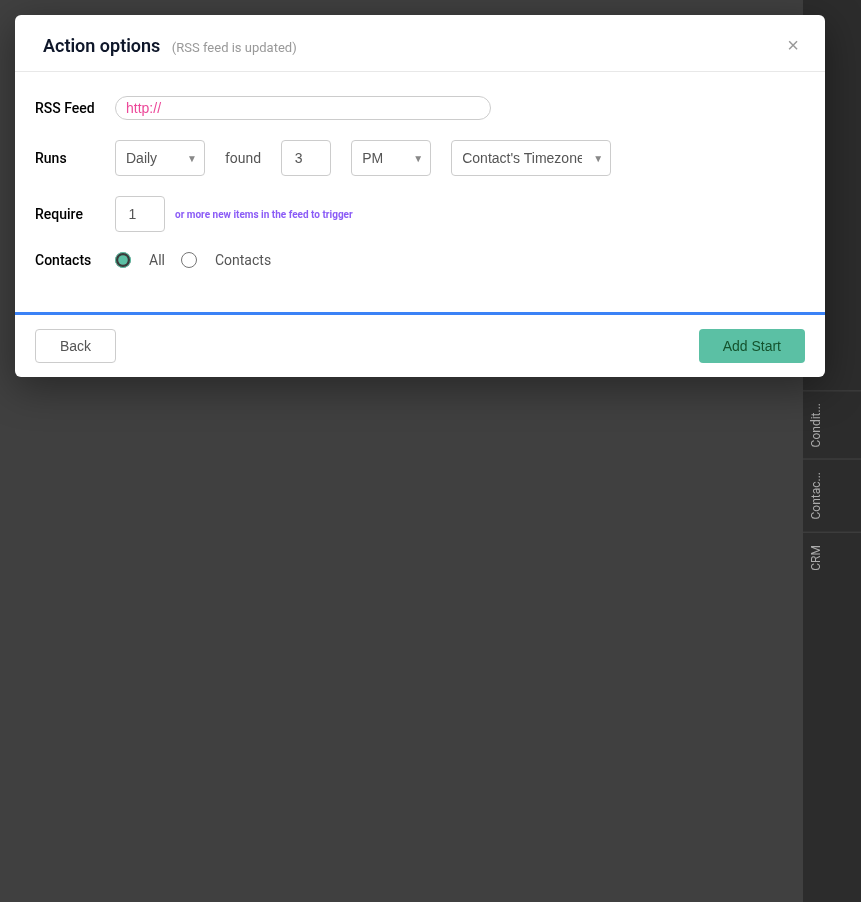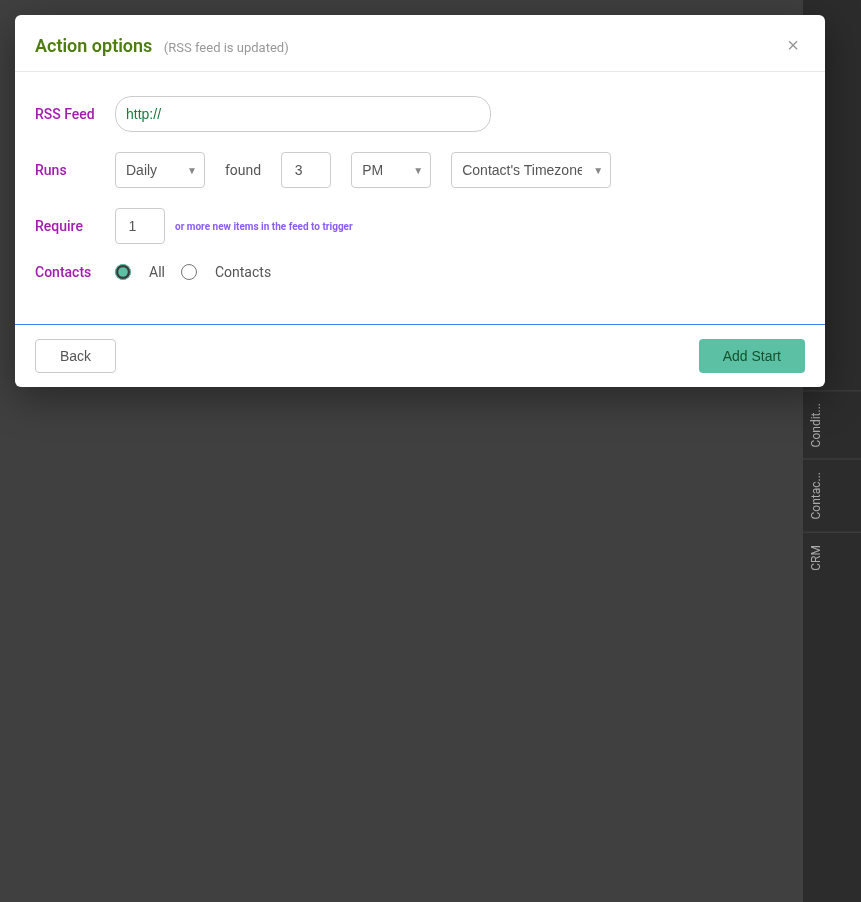--- a/index.html
+++ b/index.html
@@ -65,21 +65,22 @@
       padding: 18px 20px 14px 20px;
       border-bottom: 1px solid #e8e8e8;
       display: flex;
       align-items: center;
       justify-content: space-between;
     }
 
     .modal-title {
       font-size: 18px;
       font-weight: 600;
-      color: #4d7c0f;
+      color: #0f172a;
+      margin-left: 8px;
     }
 
     .modal-subtitle {
       font-size: 13px;
       color: #999;
       margin-left: 8px;
       font-weight: 400;
     }
 
     .modal-close {
@@ -99,33 +100,33 @@
     .form-row {
       display: flex;
       align-items: center;
       margin-bottom: 20px;
       gap: 10px;
     }
 
     .form-label {
       width: 70px;
       font-size: 14px;
-      color: #a21caf;
+      color: #000000;
       font-weight: 500;
       flex-shrink: 0;
     }
 
     .form-control-text {
       flex: 1;
-      height: 36px;
+      height: 24px;
       border: 1px solid #ccc;
       border-radius: 16px;
       padding: 0 10px;
       font-size: 14px;
-      color: #15803d;
+      color: #ec4899;
       outline: none;
       max-width: 376px;
     }
 
     .check-row {
       display: flex;
       align-items: center;
       gap: 20px;
     }
 
@@ -215,21 +216,21 @@
       font-size: 14px;
       color: #555;
       cursor: pointer;
     }
 
     .modal-footer {
       padding: 14px 20px;
       display: flex;
       justify-content: space-between;
       align-items: center;
-      border-top: 1px solid #3b82f6;
+      border-top: 3px solid #3b82f6;
     }
 
     .btn-back {
       padding: 8px 24px;
       border: 1px solid #ccc;
       border-radius: 4px;
       background: #fff;
       font-size: 14px;
       color: #555;
       cursor: pointer;

